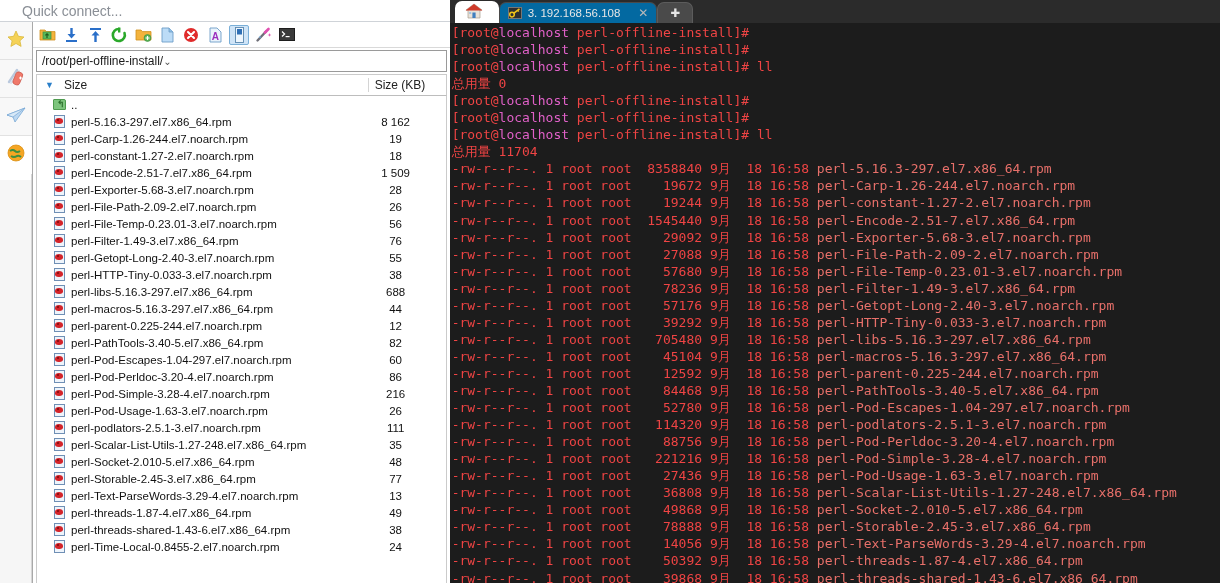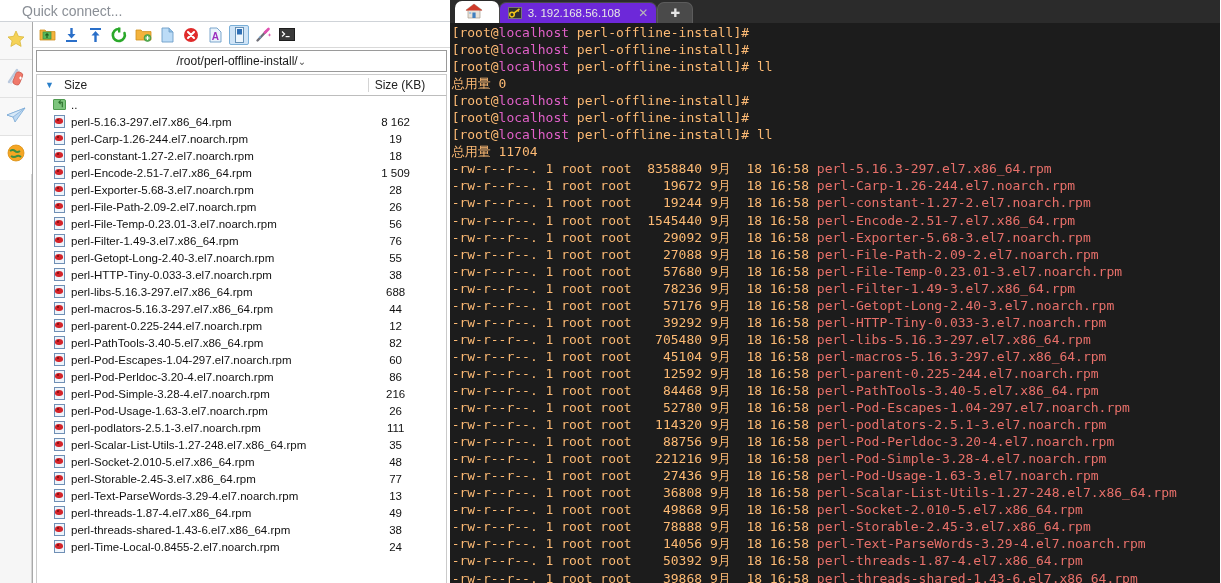--- a/index.html
+++ b/index.html
@@ -42,21 +42,21 @@
   .toolbar {
     height:26px; flex:0 0 26px; display:flex; align-items:center; gap:4px;
     padding:0 4px; background:#ffffff; border-bottom:1px solid #d9d9d9;
   }
   .tb { width:20px; height:20px; display:flex; align-items:center; justify-content:center; border:1px solid transparent; border-radius:2px; }
   .tb.sel { background:#cfe4f7; border:1px solid #7aafd8; }
 
   .pathbar {
     height:22px; flex:0 0 22px; margin:2px 3px 0 3px;
     border:1px solid #9a9a9a; background:#fff;
-    display:flex; align-items:center; justify-content:center;
+    display:flex; align-items:center; justify-content:flex-start;
     padding:0 5px; font-size:12px; color:#1a1a1a;
   }
   .path-caret { color:#555; font-size:10px; }
 
   .colhdr {
     height:22px; flex:0 0 22px; margin:2px 3px 0 3px;
     border:1px solid #cbcbcb; border-bottom:1px solid #bdbdbd;
     background:#fff; display:flex; align-items:center; font-size:12px; color:#222;
   }
   .colhdr .c-name { flex:1; display:flex; align-items:center; gap:10px; padding-left:8px; }
@@ -82,34 +82,34 @@
 
   
   .right-pane { width:771px; height:583px; display:flex; flex-direction:column; background:#1e1e1e; }
   .tabbar { height:23px; flex:0 0 23px; background:#2b2b2b; display:flex; align-items:flex-end; padding-left:5px; }
   .tab {
     height:21px; display:flex; align-items:center; gap:6px;
     padding:0 8px; font-size:11.5px; color:#e6e6e6;
     border-radius:7px 7px 0 0; position:relative;
   }
   .tab.home { background:#ffffff; padding:0 10px; height:22px; }
-  .tab.active { background:#6d28d9; border:1px solid #4a4a4a; border-bottom:none; }
+  .tab.active { background:#0369a1; border:1px solid #4a4a4a; border-bottom:none; }
   .tab.newtab { background:#4a4a4a; border:1px solid #5c5c5c; border-bottom:none; padding:0 12px; }
   .tab-close { color:#b9b9b9; font-size:12px; margin-left:12px; }
   .tab-key { width:14px; height:12px; position:relative; }
 
   .term {
     flex:1; background:#1c1c1c; overflow:hidden;
     font-family:"DejaVu Sans Mono","Liberation Mono", monospace;
     font-size:13px; line-height:17.05px;
     padding:1px 0 0 2px;
     white-space:pre;
   }
   .tline { height:17.05px; white-space:pre; }
-  .c-w  { color:#fdba74; }
+  .c-w  { color:#ef4444; }
   .c-mg { color:#e060c8; }
   .c-rpm{ color:#e8706a; }
 </style>
 </head>
 <body>
 
 <div class="app">
 
   <div class="left-pane">
 

